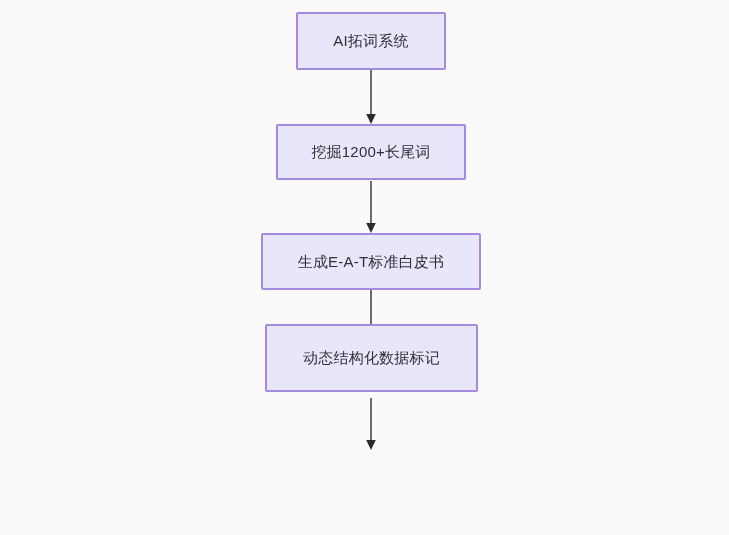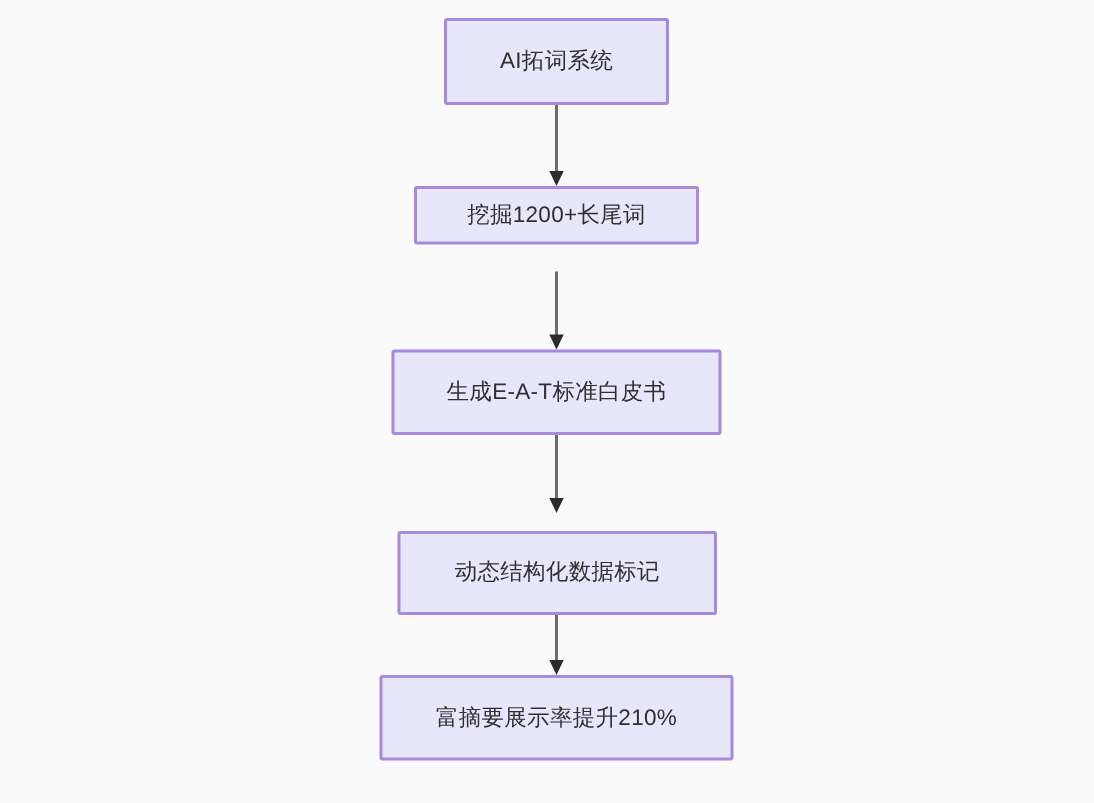--- a/index.html
+++ b/index.html
@@ -39,23 +39,23 @@
     user-select: none;
   }
 
   .node-label {
     display: block;
     text-align: center;
   }
 
   
   #node-1 { left: 296px; top: 12px;  width: 150px; height: 58px; }
-  #node-2 { left: 276px; top: 124px; width: 190px; height: 39px; }
+  #node-2 { left: 276px; top: 124px; width: 190px; height: 56px; }
   #node-3 { left: 261px; top: 233px; width: 220px; height: 57px; align-items: center; }
-  #node-4 { left: 265px; top: 354px; width: 213px; height: 56px; }
+  #node-4 { left: 265px; top: 324px; width: 213px; height: 68px; }
   #node-5 { left: 253px; top: 450px; width: 236px; height: 57px; }
 
   .connector {
     position: absolute;
     left: 0;
     top: 0;
     width: 729px;
     height: 535px;
     pointer-events: none;
     overflow: visible;
@@ -108,17 +108,14 @@
   </div>
 
   <div class="node" id="node-3">
     <span class="node-label">生成E-A-T标准白皮书</span>
   </div>
 
   <div class="node" id="node-4">
     <span class="node-label">动态结构化数据标记</span>
   </div>
 
-  <div class="node" id="node-5">
-    <span class="node-label">富摘要展示率提升210%</span>
-  </div>
 
 </div>
 
 </body></html>

